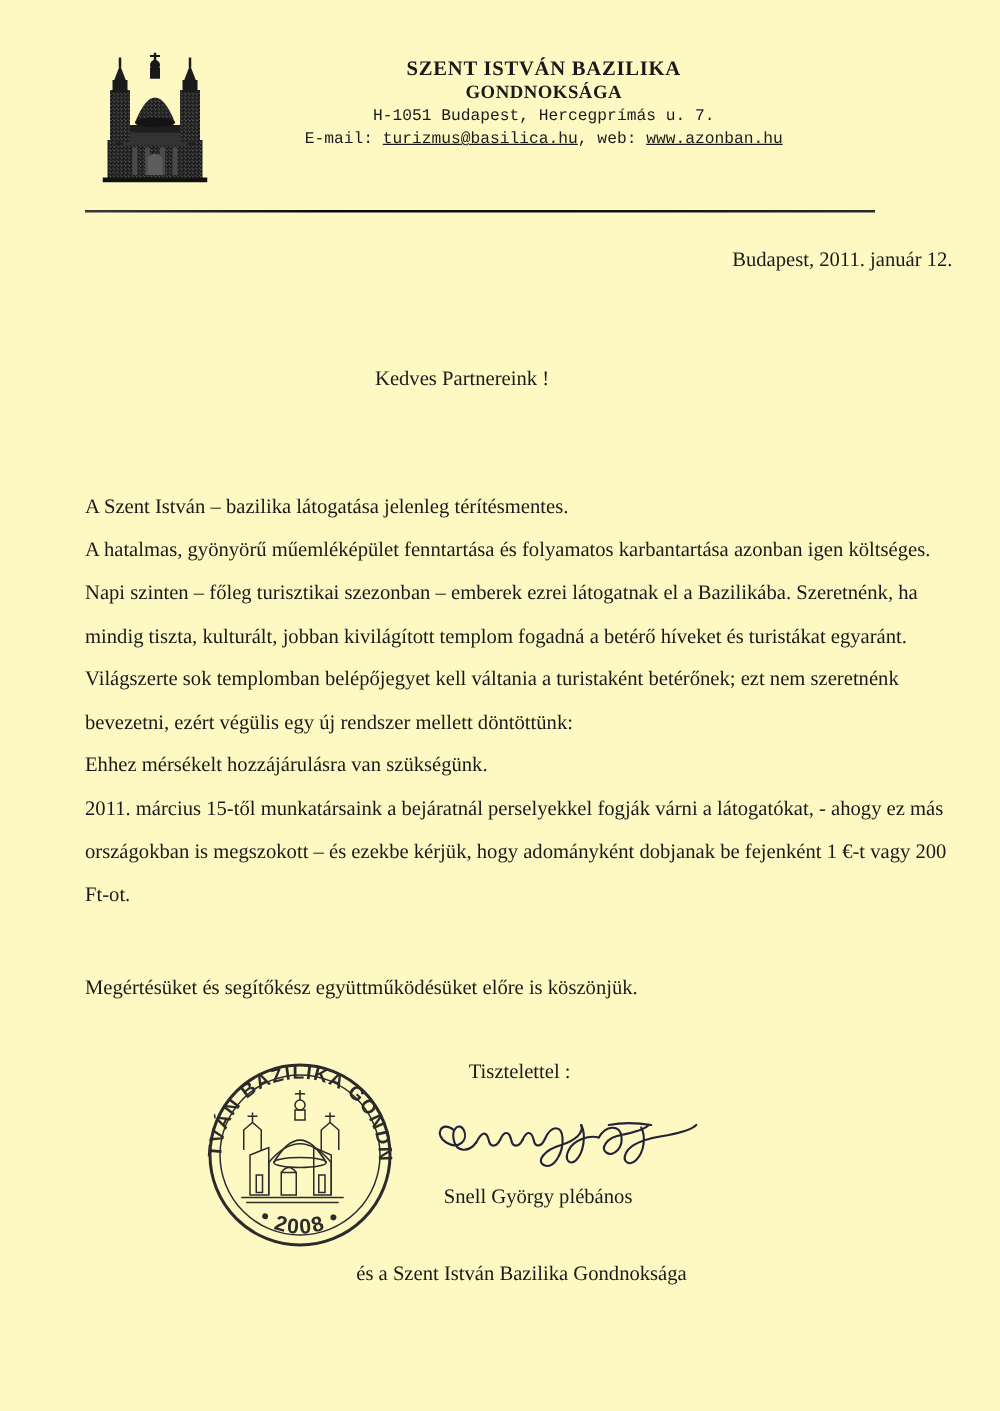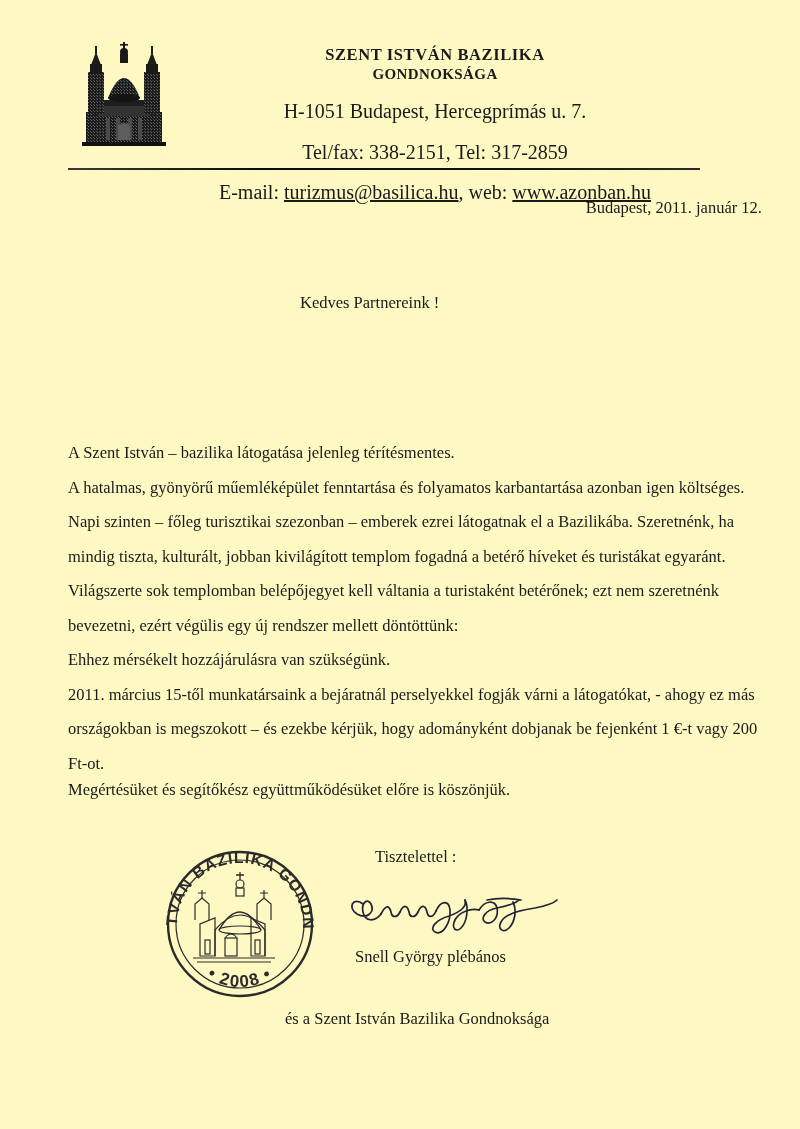--- a/index.html
+++ b/index.html
@@ -49,22 +49,23 @@
     font-size: 16.5px;
     font-weight: bold;
     letter-spacing: 0.6px;
   }
   .org-name-2 {
     font-size: 15px;
     font-weight: bold;
     letter-spacing: 0.4px;
   }
   .addr-line {
-    font-size: 20px;
-    margin-top: 15px;
+    font-size: 13px;
+    margin-top: 1px;
+    font-family: Liberation Mono, monospace;
   }
   .u { text-decoration: underline; }
 
   .rule {
     position: absolute;
     left: 68px;
     top: 168px;
     width: 632px;
     height: 2px;
     background: linear-gradient(90deg,#3a3a3a 0%, #0a0a0a 30%, #111 70%, #2a2a2a 100%);
@@ -83,21 +84,20 @@
     top: 293px;
     font-size: 16.5px;
   }
   .body-block {
     position: absolute;
     left: 68px;
     top: 388px;
     width: 690px;
     font-size: 16.5px;
     line-height: 34.5px;
-    margin-top: 48px;
   }
   .body-block p { margin: 0; }
 
   .closing {
     position: absolute;
     left: 68px;
     top: 780px;
     font-size: 16.5px;
   }
 
@@ -185,21 +185,20 @@
         <rect x="56" y="76" width="4" height="22" fill="#4a4a4a"></rect>
         <path d="M36 98 L36 84 Q42 78 48 84 L48 98 Z" fill="#5d5d5d"></path>
         <rect x="0" y="100" width="84" height="4" fill="#121212"></rect>
       </svg>
     </div>
 
     <div class="header-text">
       <div class="org-name-1">SZENT ISTVÁN BAZILIKA</div>
       <div class="org-name-2">GONDNOKSÁGA</div>
       <div class="addr-line">H-1051 Budapest, Hercegprímás u. 7.</div>
-      <div class="addr-line">Tel/fax: 338-2151, Tel: 317-2859</div>
       <div class="addr-line">
         <span>E-mail:</span>
         <span class="u">turizmus@basilica.hu</span><span>, web:</span>
         <span class="u">www.azonban.hu</span>
       </div>
     </div>
   </div>
 
   <div class="rule"></div>
 

